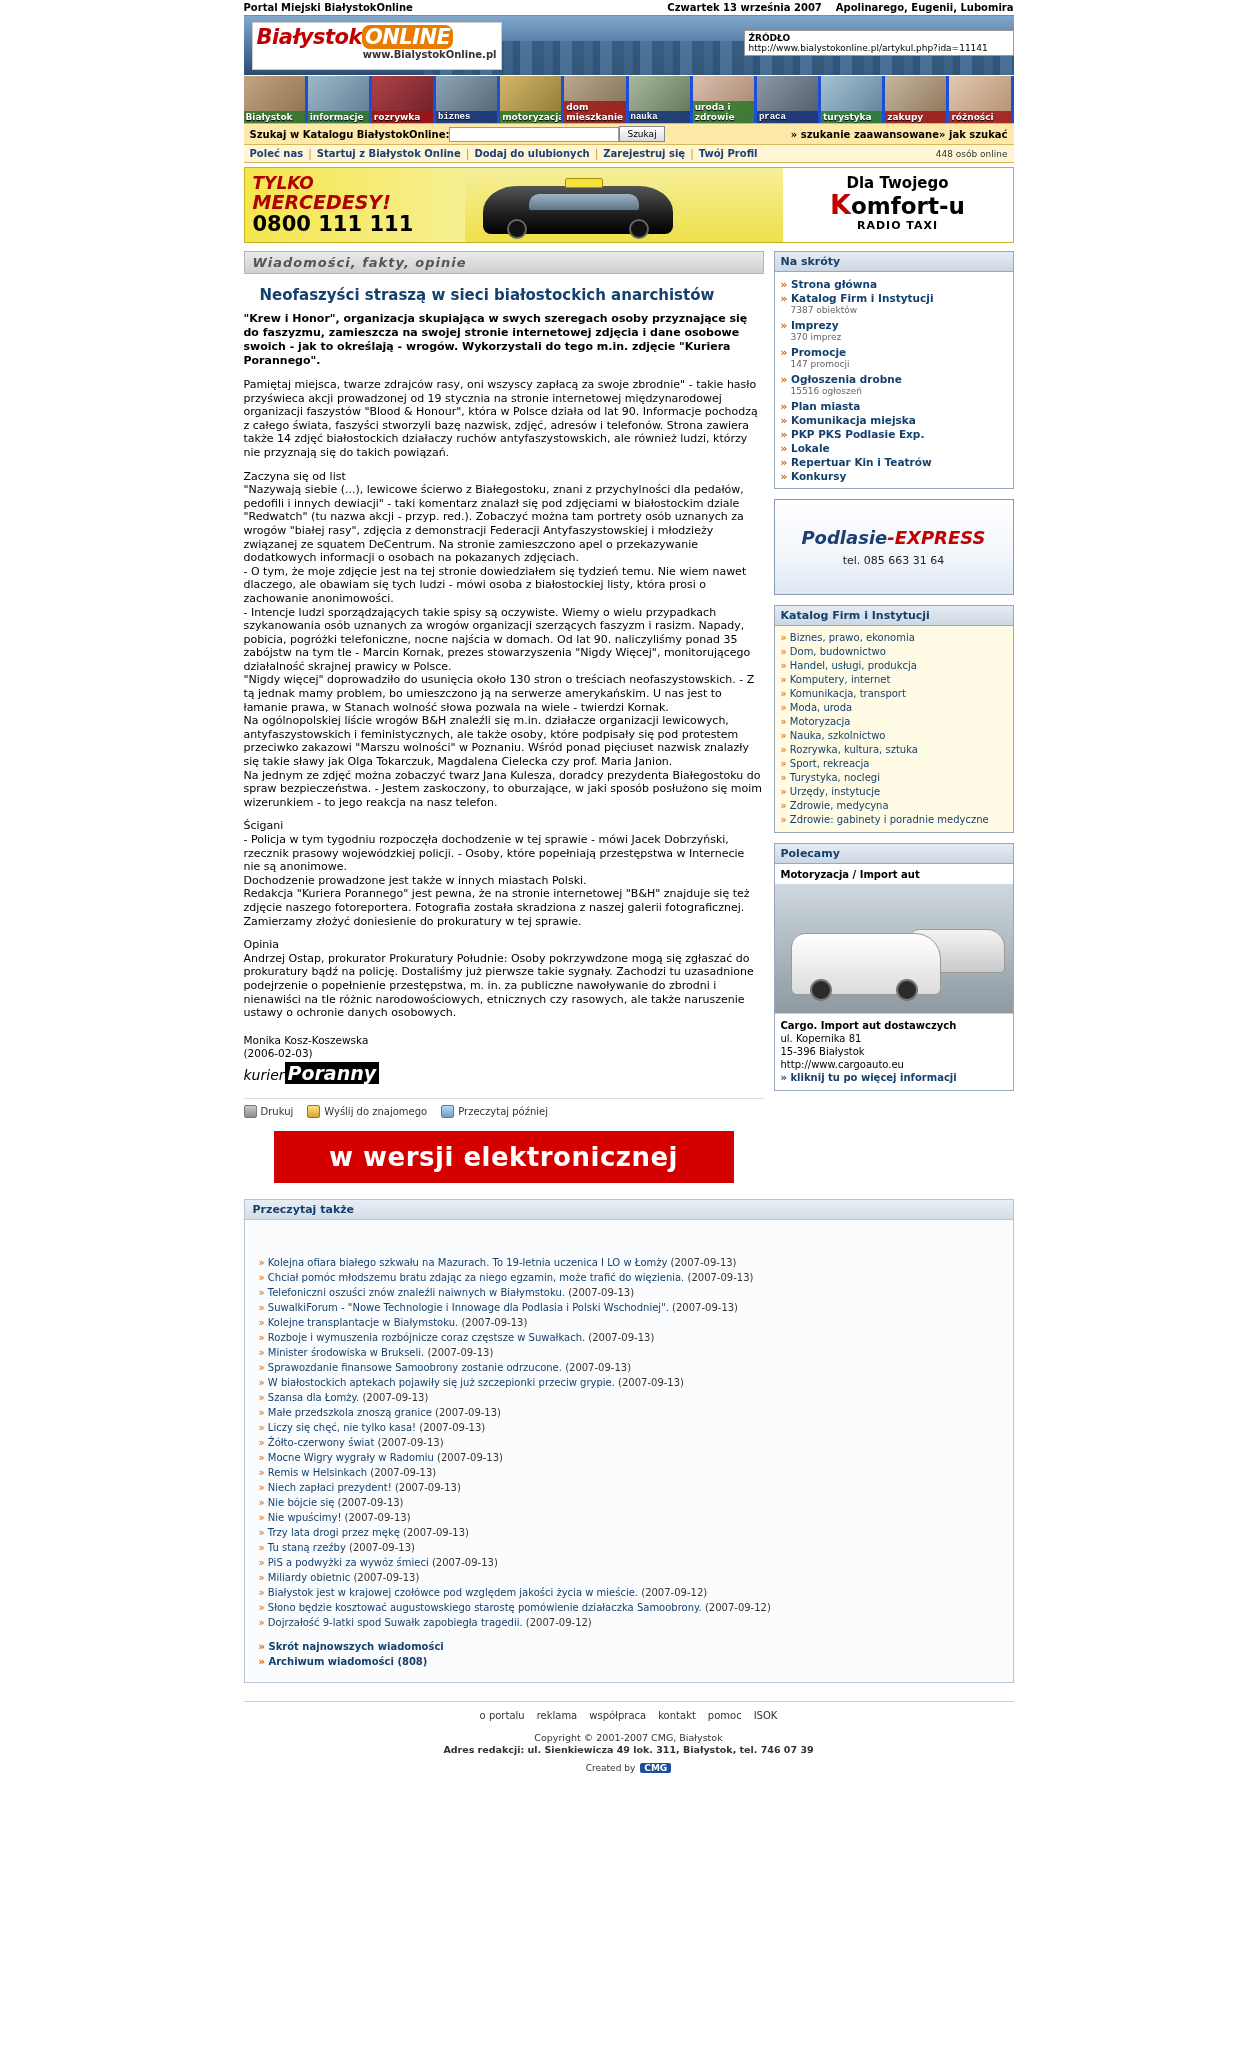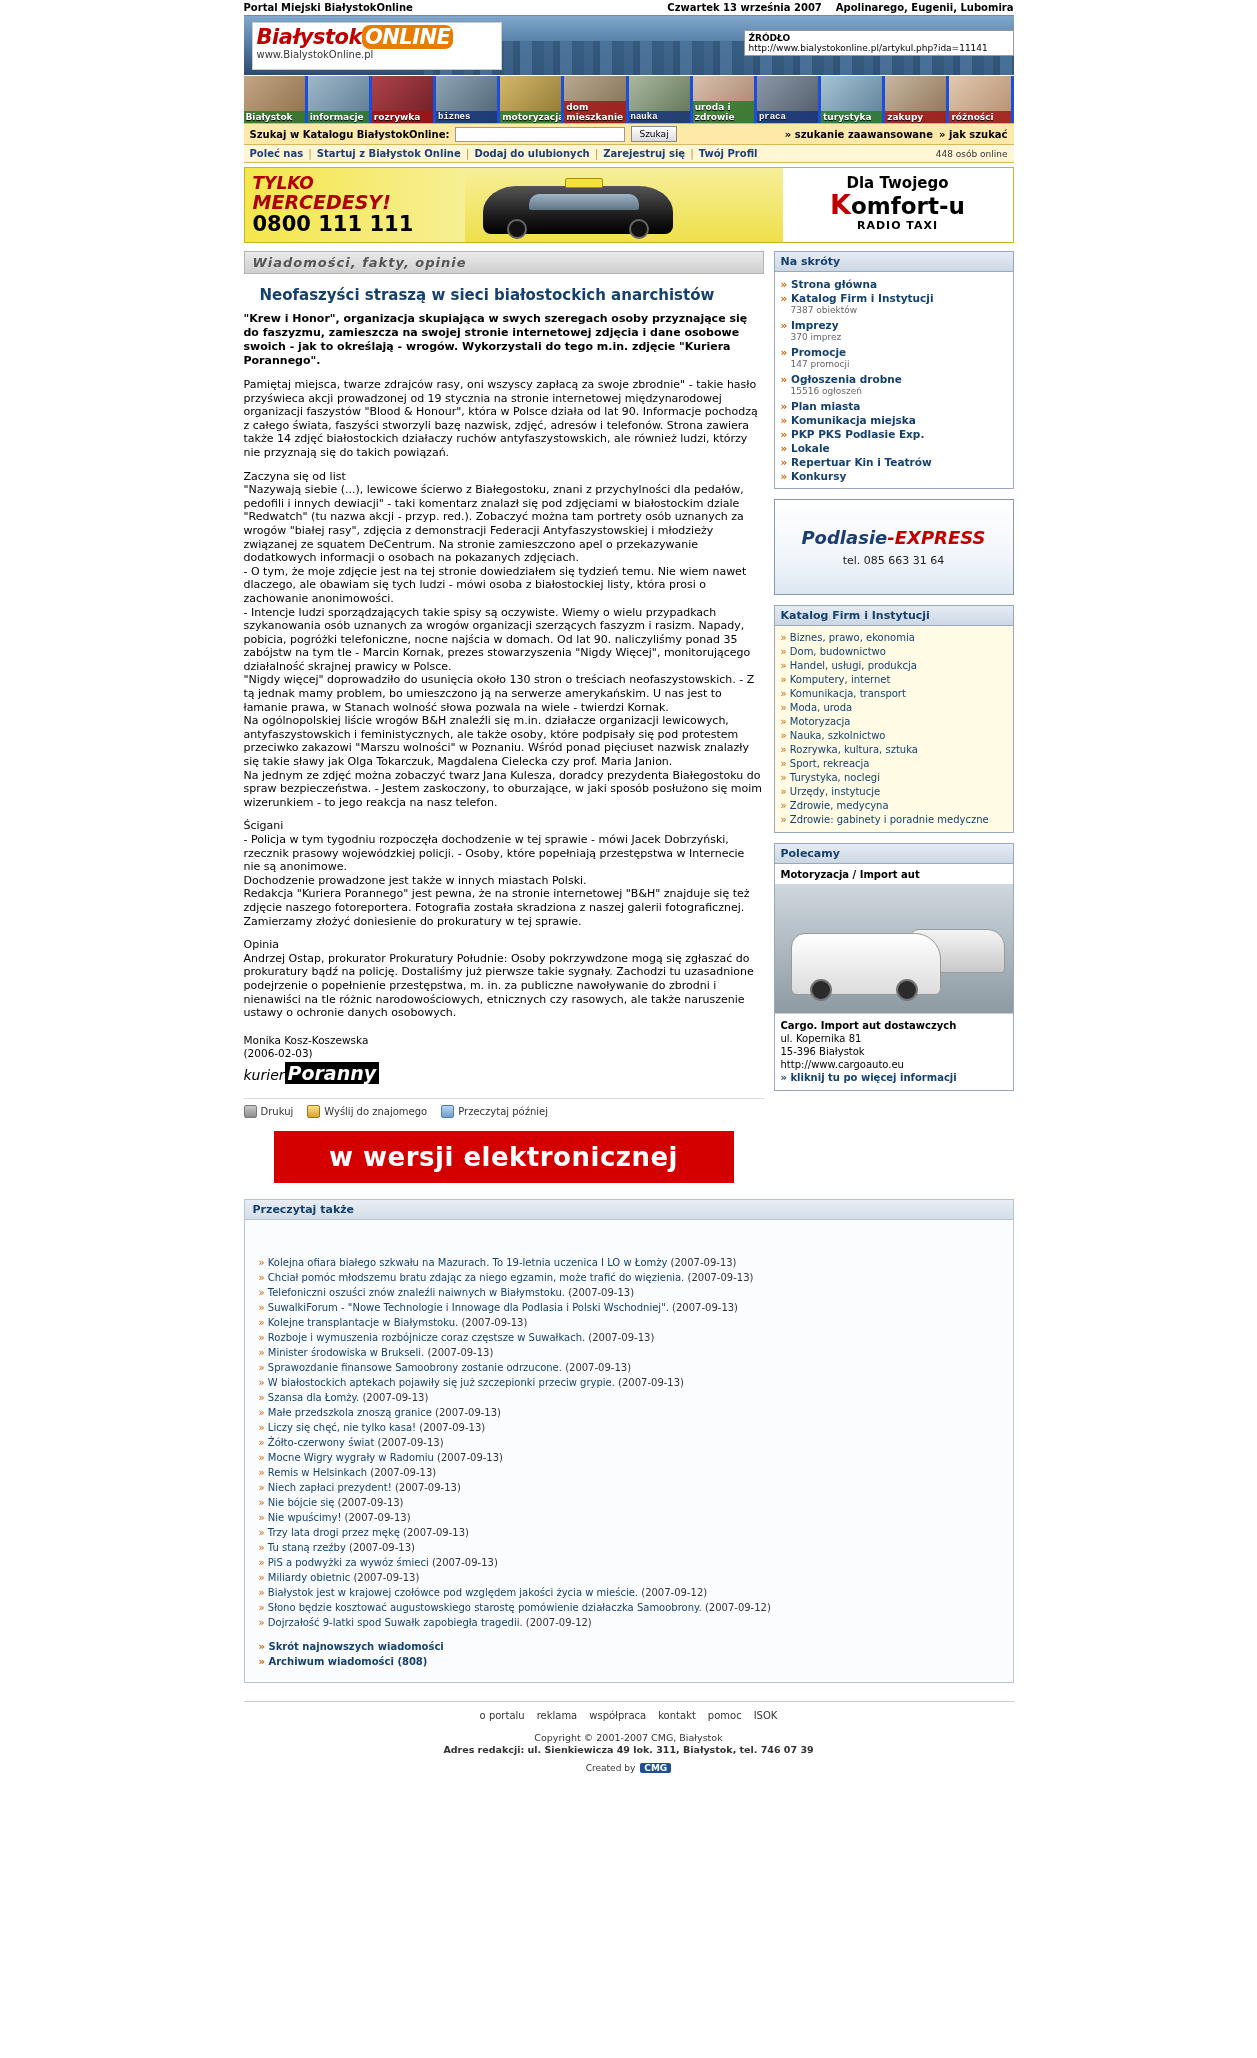--- a/index.html
+++ b/index.html
@@ -72,24 +72,24 @@
     line-height: 24px;
   }
   .logo .l1 .on {
     background: #e87b00;
     color: #fff;
     font-style: italic;
     padding: 0 3px;
     border-radius: 8px;
   }
   .logo .l2 {
-    text-align: left;
+    text-align: right;
     font-size: 10px;
     color: #333;
-    font-weight: normal;
+    font-weight: bold;
   }
   .src-box {
     position: absolute; right: 0; top: 14px;
     width: 270px;
     background: #fff;
     border: 1px solid #999;
     padding: 2px 4px;
     font-size: 9px;
   }
   .src-box .label { font-weight: bold; font-size: 9px; }
@@ -134,21 +134,20 @@
   .tile .cap.blue  { background: rgba(20,50,120,.82); font-family: Liberation Mono, monospace; }
   
   .searchbar {
     background: #ffe9a8;
     border-top: 1px solid #d8b65c;
     border-bottom: 1px solid #d8b65c;
     display: flex;
     align-items: center;
     height: 22px;
     padding: 0 6px;
-    gap: 6px;
     font-size: 10px;
     font-weight: bold;
   }
   .searchbar input.q {
     height: 15px;
     width: 170px;
     border: 1px solid #999;
     font-size: 10px;
     font-family: "DejaVu Sans", sans-serif;
     padding: 0 2px;

